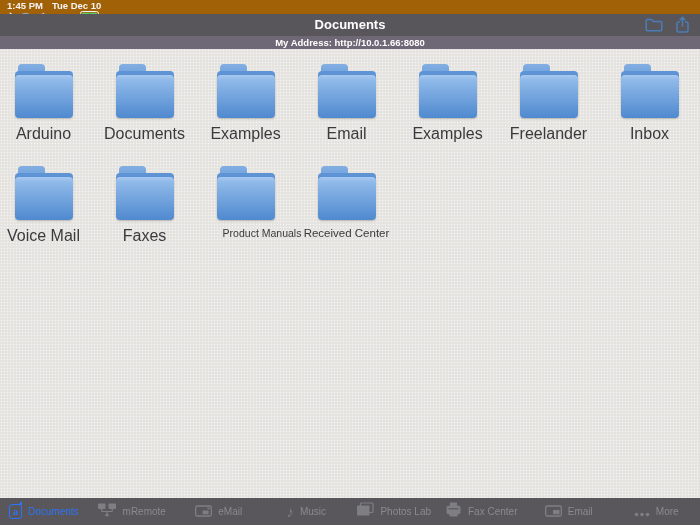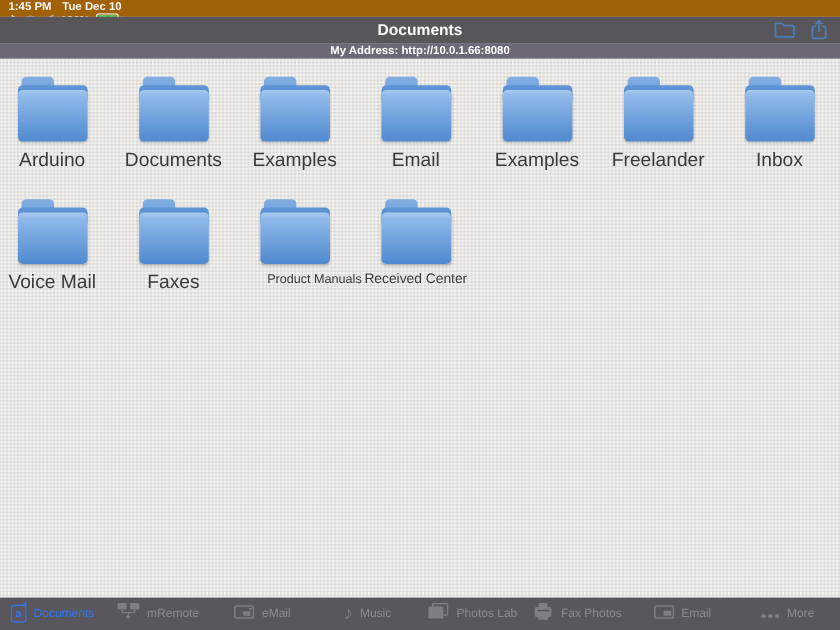--- a/index.html
+++ b/index.html
@@ -255,21 +255,21 @@
     </div>
     <div class="tab">
       <span>
         <svg width="17" height="15" viewBox="0 0 17 15">
             <rect x="5" y="0.5" width="7" height="4" rx="0.5" fill="#807e85"></rect>
             <rect x="1.5" y="3.8" width="14" height="8.4" rx="2" fill="#807e85"></rect>
             <rect x="4.5" y="10.5" width="8" height="4" rx="0.5" fill="#807e85"></rect>
             <rect x="3.6" y="6.2" width="9.8" height="1.2" fill="#59575c"></rect>
           </svg>
       </span>
-      <span class="tab-label">Fax Photos</span>
+      <span class="tab-label">Fax Center</span>
     </div>
     <div class="tab">
       <span>
         <svg width="17" height="12" viewBox="0 0 17 12">
             <rect x="0.7" y="1" width="15.6" height="10" rx="1.5" fill="none" stroke="#807e85" stroke-width="1.3"></rect>
             <rect x="8" y="5" width="6.5" height="4.2" rx="0.5" fill="#807e85"></rect>
           </svg>
       </span>
       <span class="tab-label">Email</span>
     </div>

